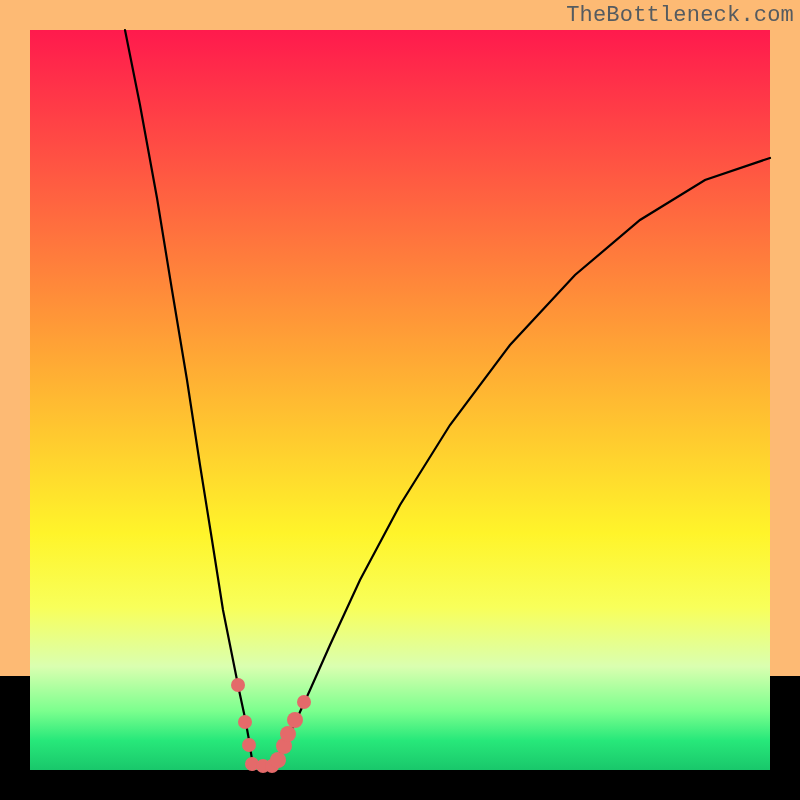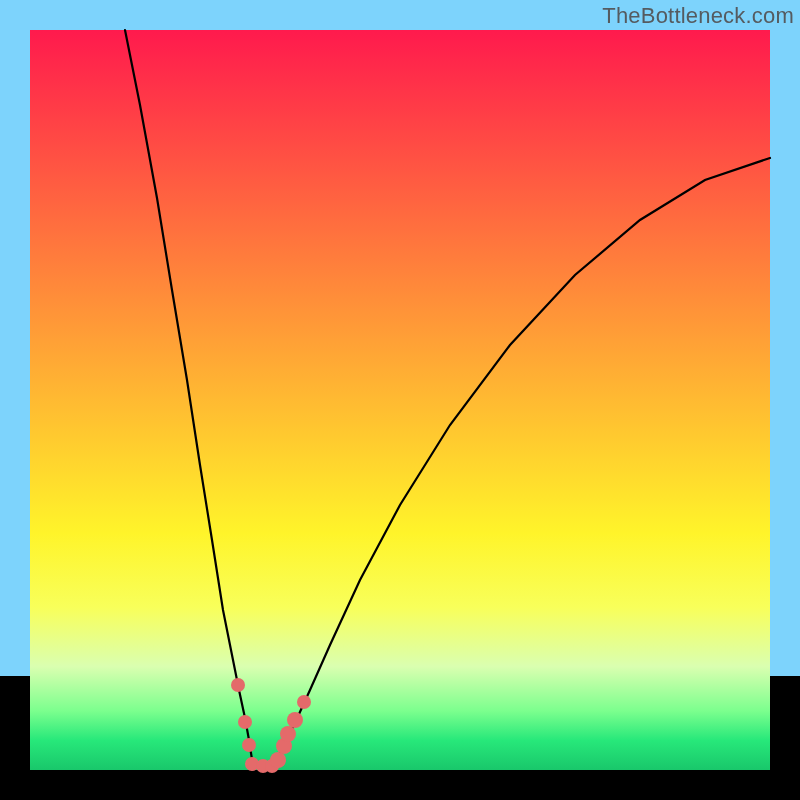--- a/index.html
+++ b/index.html
@@ -8,21 +8,22 @@
     width: 800px;
     height: 800px;
     overflow: hidden;
     background: #000;
     font-family: Arial, Helvetica, sans-serif;
   }
   .frame {
     position: relative;
     width: 800px;
     height: 676px;
-    background: #7dd3fc;
+    background: #fdba74;
+    font-family: Liberation Mono, monospace;
   }
   .plot {
     position: absolute;
     left: 30px;
     top: 30px;
     width: 740px;
     height: 740px;
     
     background: linear-gradient(
       to bottom,

